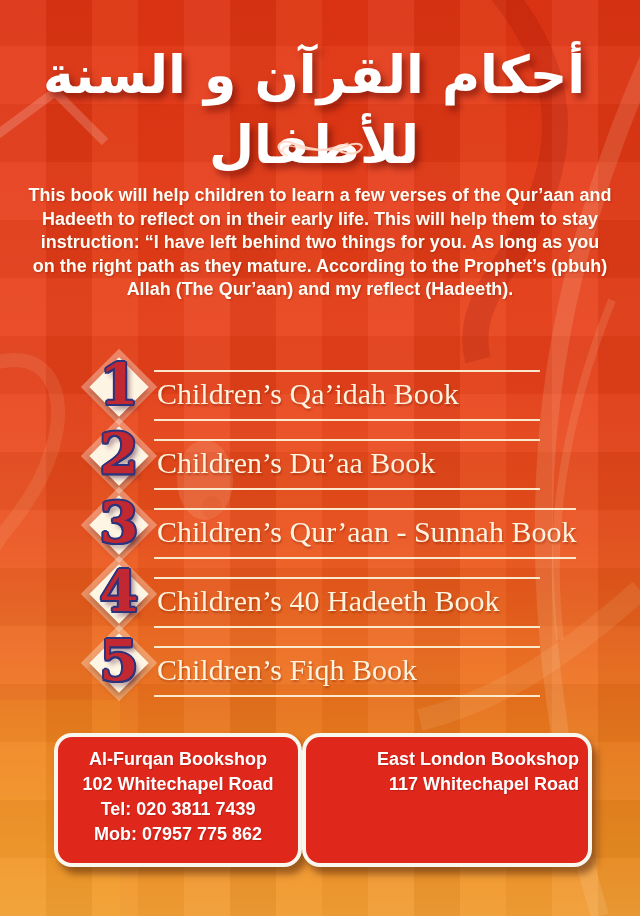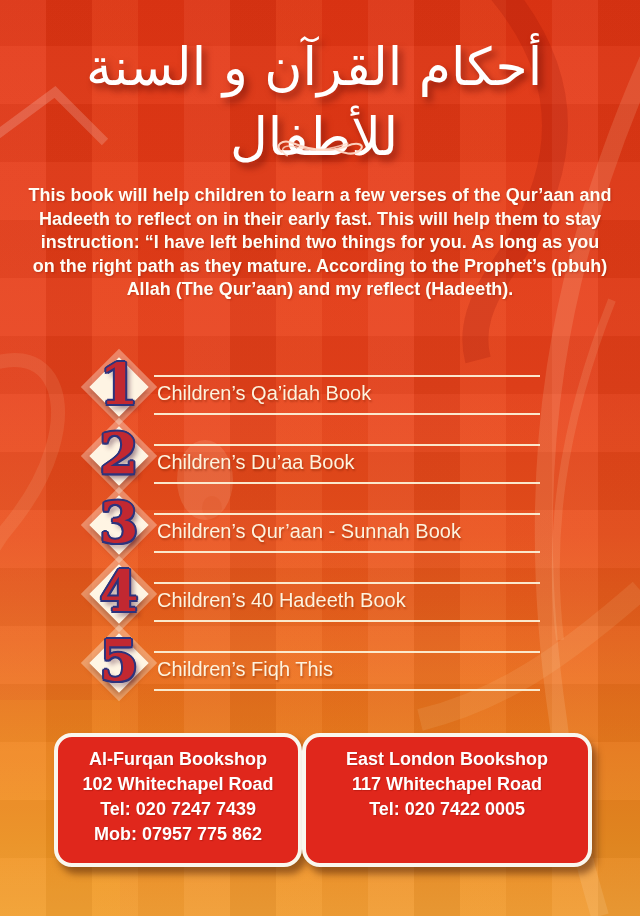--- a/index.html
+++ b/index.html
@@ -17,23 +17,23 @@
       repeating-linear-gradient(0deg,
         rgba(255,255,255,0.03) 0 58px,
         rgba(0,0,0,0.03) 58px 116px),
       linear-gradient(180deg,
         #e33513 0%, #e63a16 20%, #e8411a 42%, #ea4f1b 58%,
         #ec671d 70%, #ef7f1e 82%, #f08e22 92%, #f09a2e 100%);
   }
   .bg-art{position:absolute;inset:0;z-index:0;}
   .arabic-title{
     position:absolute;top:28px;left:0;right:12px;z-index:2;
-    margin:4px;text-align:center;direction:rtl;
+    margin:12px;text-align:center;direction:rtl;
     font-family:"DejaVu Sans", sans-serif;
-    font-weight:normal;font-size:52px;line-height:1.35;
+    font-weight:bold;font-size:52px;line-height:1.35;
     color:#ffffff;
     text-shadow:4px 5px 7px rgba(100,10,5,0.6);
   }
   .flourish{
     position:absolute;top:134px;left:0;right:0;z-index:2;
     display:flex;justify-content:center;
   }
   .intro{
     position:absolute;top:184px;left:27px;right:27px;z-index:2;
     text-align:center;color:#fffdf5;
@@ -64,22 +64,22 @@
       -2px 0 0 #2c337d, 2px 0 0 #2c337d, 0 -2px 0 #2c337d, 0 2px 0 #2c337d,
       -1.5px -1.5px 0 #2c337d, 1.5px -1.5px 0 #2c337d,
       -1.5px 1.5px 0 #2c337d, 1.5px 1.5px 0 #2c337d,
       4px 5px 5px rgba(60,10,40,0.45);
   }
   .titlebox{
     flex:1;
     border-top:2px solid rgba(252,240,214,0.95);
     border-bottom:2px solid rgba(252,240,214,0.95);
     padding:5px 0 8px 3px;
-    font-family:Liberation Sans, sans-serif;
-    font-size:20px;color:#fdf3de;
+    font-family:Liberation Serif, serif;
+    font-size:30px;color:#fdf3de;
     text-shadow:1px 2px 2px rgba(120,30,0,0.4);
     white-space:nowrap;
     margin-top:16px;
   }
   .shops{
     position:absolute;top:733px;left:0;right:0;z-index:2;
     display:flex;justify-content:space-between;
     padding:0 48px 0 54px;box-sizing:border-box;
   }
   .shop{
@@ -114,21 +114,21 @@
 
   <div class="flourish">
     <svg width="96" height="28" viewBox="0 0 100 28" xmlns="http://www.w3.org/2000/svg">
       <path d="M10 18 C 2 12, 10 4, 22 9 C 42 17, 60 19, 78 12 C 90 7, 98 11, 91 17 C 85 22, 74 20, 66 15" fill="none" stroke="rgba(255,216,198,0.95)" stroke-width="2.2" stroke-linecap="round"></path>
       <path d="M16 22 C 7 18, 10 9, 25 13 C 45 19, 62 15, 79 9" fill="none" stroke="rgba(255,216,198,0.8)" stroke-width="1.6" stroke-linecap="round"></path>
     </svg>
   </div>
 
   <div class="intro">
     <div class="line">This book will help children to learn a few verses of the Qur’aan and</div>
-    <div class="line">Hadeeth to reflect on in their early fast. This will help them to stay</div>
+    <div class="line">Hadeeth to reflect on in their early life. This will help them to stay</div>
     <div class="line">instruction: “I have left behind two things for you. As long as you</div>
     <div class="line">on the right path as they mature. According to the Prophet’s (pbuh)</div>
     <div class="line">Allah (The Qur’aan) and my reflect (Hadeeth).</div>
   </div>
 
   <div class="book-list">
 
     <div class="row">
       <div class="badge">
         <span class="diamond-outer"></span>
@@ -164,35 +164,34 @@
       </div>
       <div class="titlebox">Children’s 40 Hadeeth Book</div>
     </div>
 
     <div class="row">
       <div class="badge">
         <span class="diamond-outer"></span>
         <span class="diamond-inner"></span>
         <span class="num">5</span>
       </div>
-      <div class="titlebox">Children’s Fiqh This</div>
+      <div class="titlebox">Children’s Fiqh Book</div>
     </div>
 
   </div>
 
   <div class="shops">
 
     <div class="shop">
       <div>Al-Furqan Bookshop</div>
       <div>102 Whitechapel Road</div>
-      <div>Tel: 020 7247 7439</div>
+      <div>Tel: 020 3811 7439</div>
       <div>Mob: 07957 775 862</div>
     </div>
 
-    <div class="shop" style="width:292px;">
+    <div class="shop" style="width:292px;text-align:right;">
       <div>East London Bookshop</div>
       <div>117 Whitechapel Road</div>
-      <div>Tel: 020 7422 0005</div>
     </div>
 
   </div>
 
 </div>
 
 </body></html>

